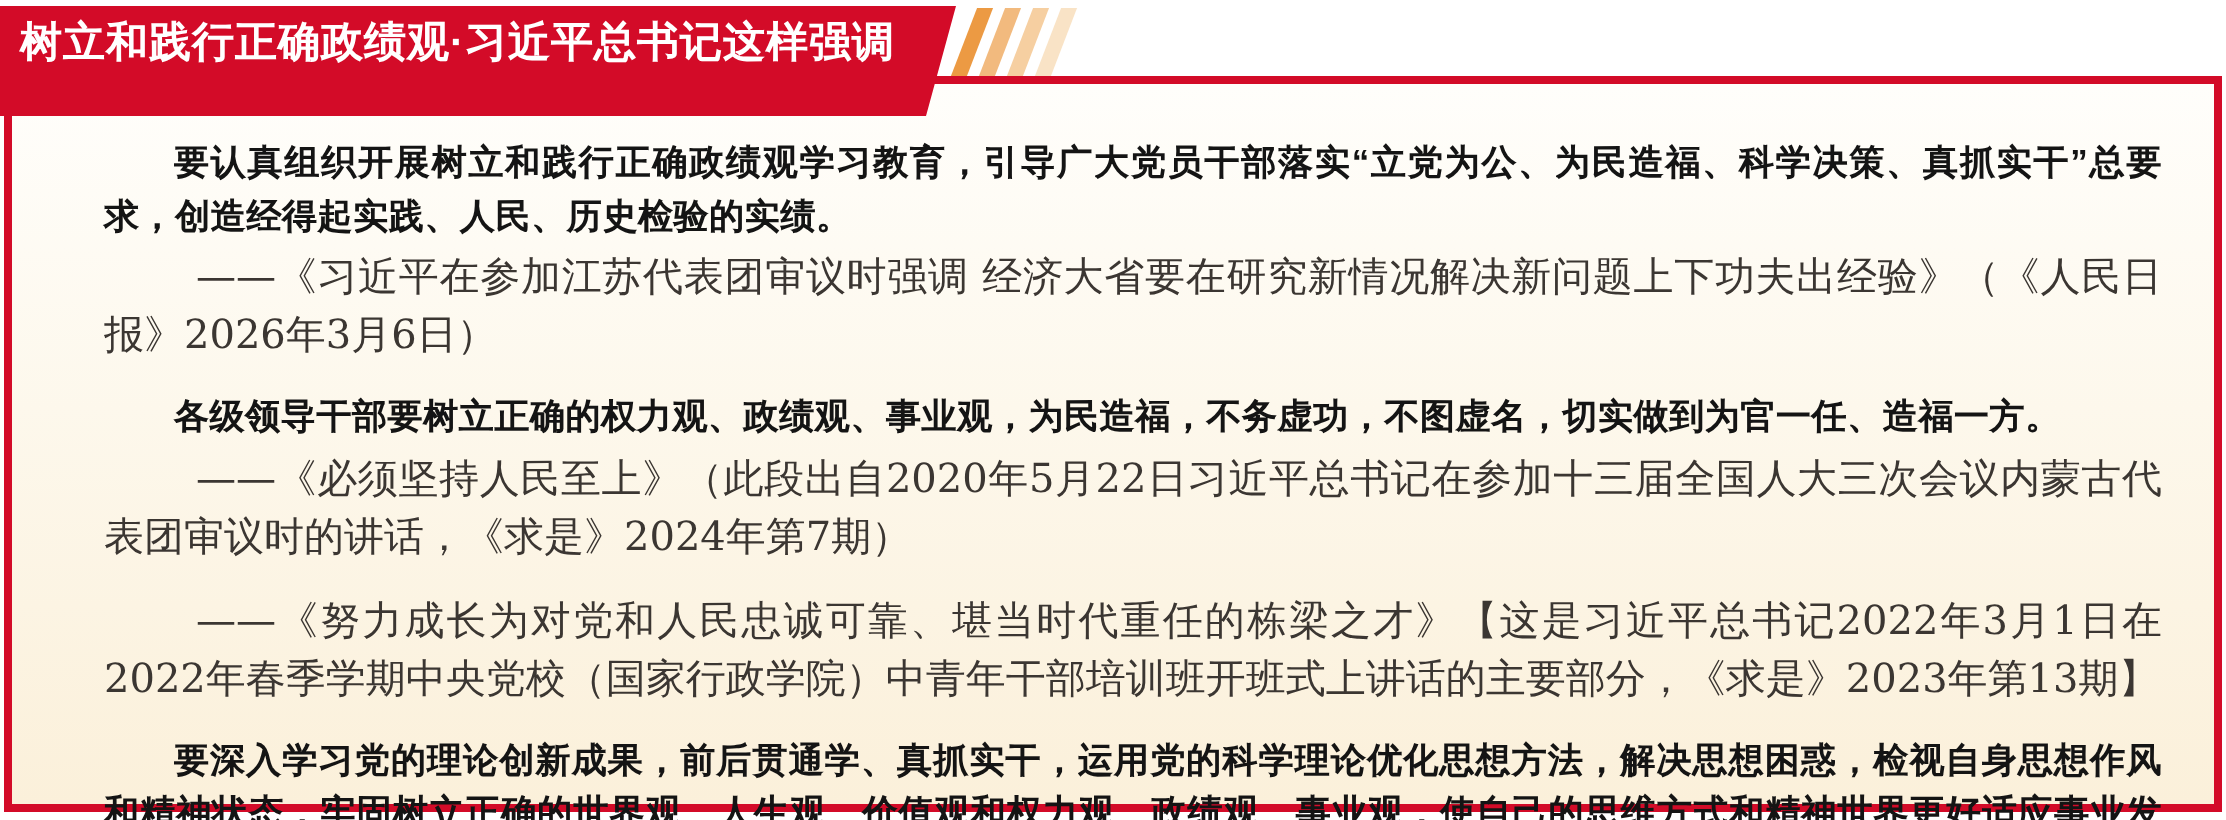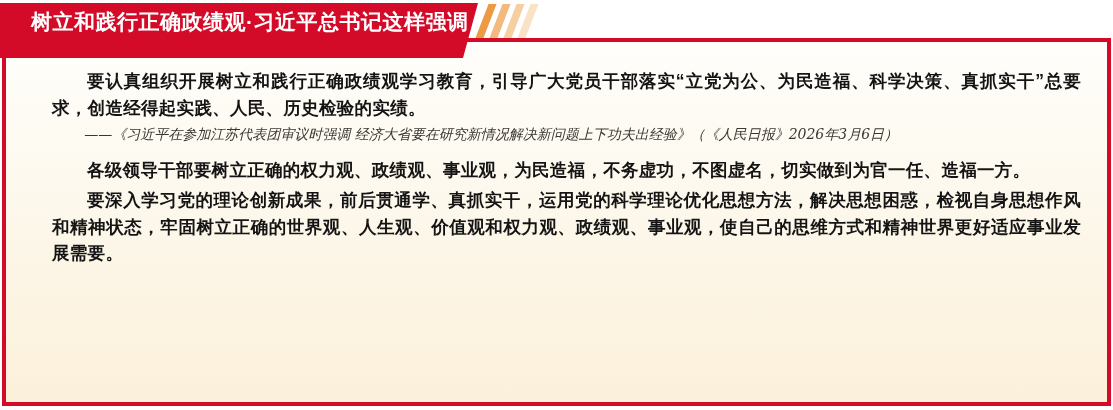--- a/index.html
+++ b/index.html
@@ -26,21 +26,21 @@
     position:absolute;
     left:0; top:3px;
     height:55px;
     width:478px;
     background:#d30b28;
     clip-path:polygon(0 0, 100% 0, calc(100% - 15px) 100%, 0 100%);
     color:#ffffff;
     font-weight:bold;
     font-size:21px;
     line-height:38px;
-    padding-left:31px;
+    padding-left:10px;
     box-sizing:border-box;
     letter-spacing:0.5px;
     z-index:3;
     white-space:nowrap;
   }
 
   .stripes {
     position:absolute;
     left:482px; top:4px;
     height:34px;
@@ -60,40 +60,41 @@
     color:#141414;
     font-size:17.5px;
     line-height:1.52;
     text-indent:2em;
     letter-spacing:0.3px;
     text-align:justify;
   }
   .quote-source {
     margin:0 0 13px 0;
     font-family:"DejaVu Serif", serif;
-    font-style:italic;
     color:#3b3632;
-    font-size:14px;
+    font-size:20px;
     line-height:1.45;
     text-indent:2.3em;
     text-align:justify;
   }
 </style>
 </head>
 <body>
 
 <div class="frame" style="border-color: rgb(211, 11, 40); padding-left: 46px;">
   <div class="quote-block">
     <p class="quote-text">要认真组织开展树立和践行正确政绩观学习教育，引导广大党员干部落实“立党为公、为民造福、科学决策、真抓实干”总要求，创造经得起实践、人民、历史检验的实绩。</p>
     <p class="quote-source">——《习近平在参加江苏代表团审议时强调 经济大省要在研究新情况解决新问题上下功夫出经验》（《人民日报》2026年3月6日）</p>
   </div>
   <div class="quote-block">
     <p class="quote-text">各级领导干部要树立正确的权力观、政绩观、事业观，为民造福，不务虚功，不图虚名，切实做到为官一任、造福一方。</p>
+    <p class="quote-source">——《必须坚持人民至上》（此段出自2020年5月22日习近平总书记在参加十三届全国人大三次会议内蒙古代表团审议时的讲话，《求是》2024年第7期）</p>
   </div>
   <div class="quote-block">
+    <p class="quote-source">——《努力成长为对党和人民忠诚可靠、堪当时代重任的栋梁之才》【这是习近平总书记2022年3月1日在2022年春季学期中央党校（国家行政学院）中青年干部培训班开班式上讲话的主要部分，《求是》2023年第13期】</p>
   </div>
   <div class="quote-block">
     <p class="quote-text">要深入学习党的理论创新成果，前后贯通学、真抓实干，运用党的科学理论优化思想方法，解决思想困惑，检视自身思想作风和精神状态，牢固树立正确的世界观、人生观、价值观和权力观、政绩观、事业观，使自己的思维方式和精神世界更好适应事业发展需要。</p>
 
   </div>
 </div>
 
 <div class="banner" style="background: rgb(211, 11, 40);">
   <span>树立和践行正确政绩观·习近平总书记这样强调</span>
 </div>

